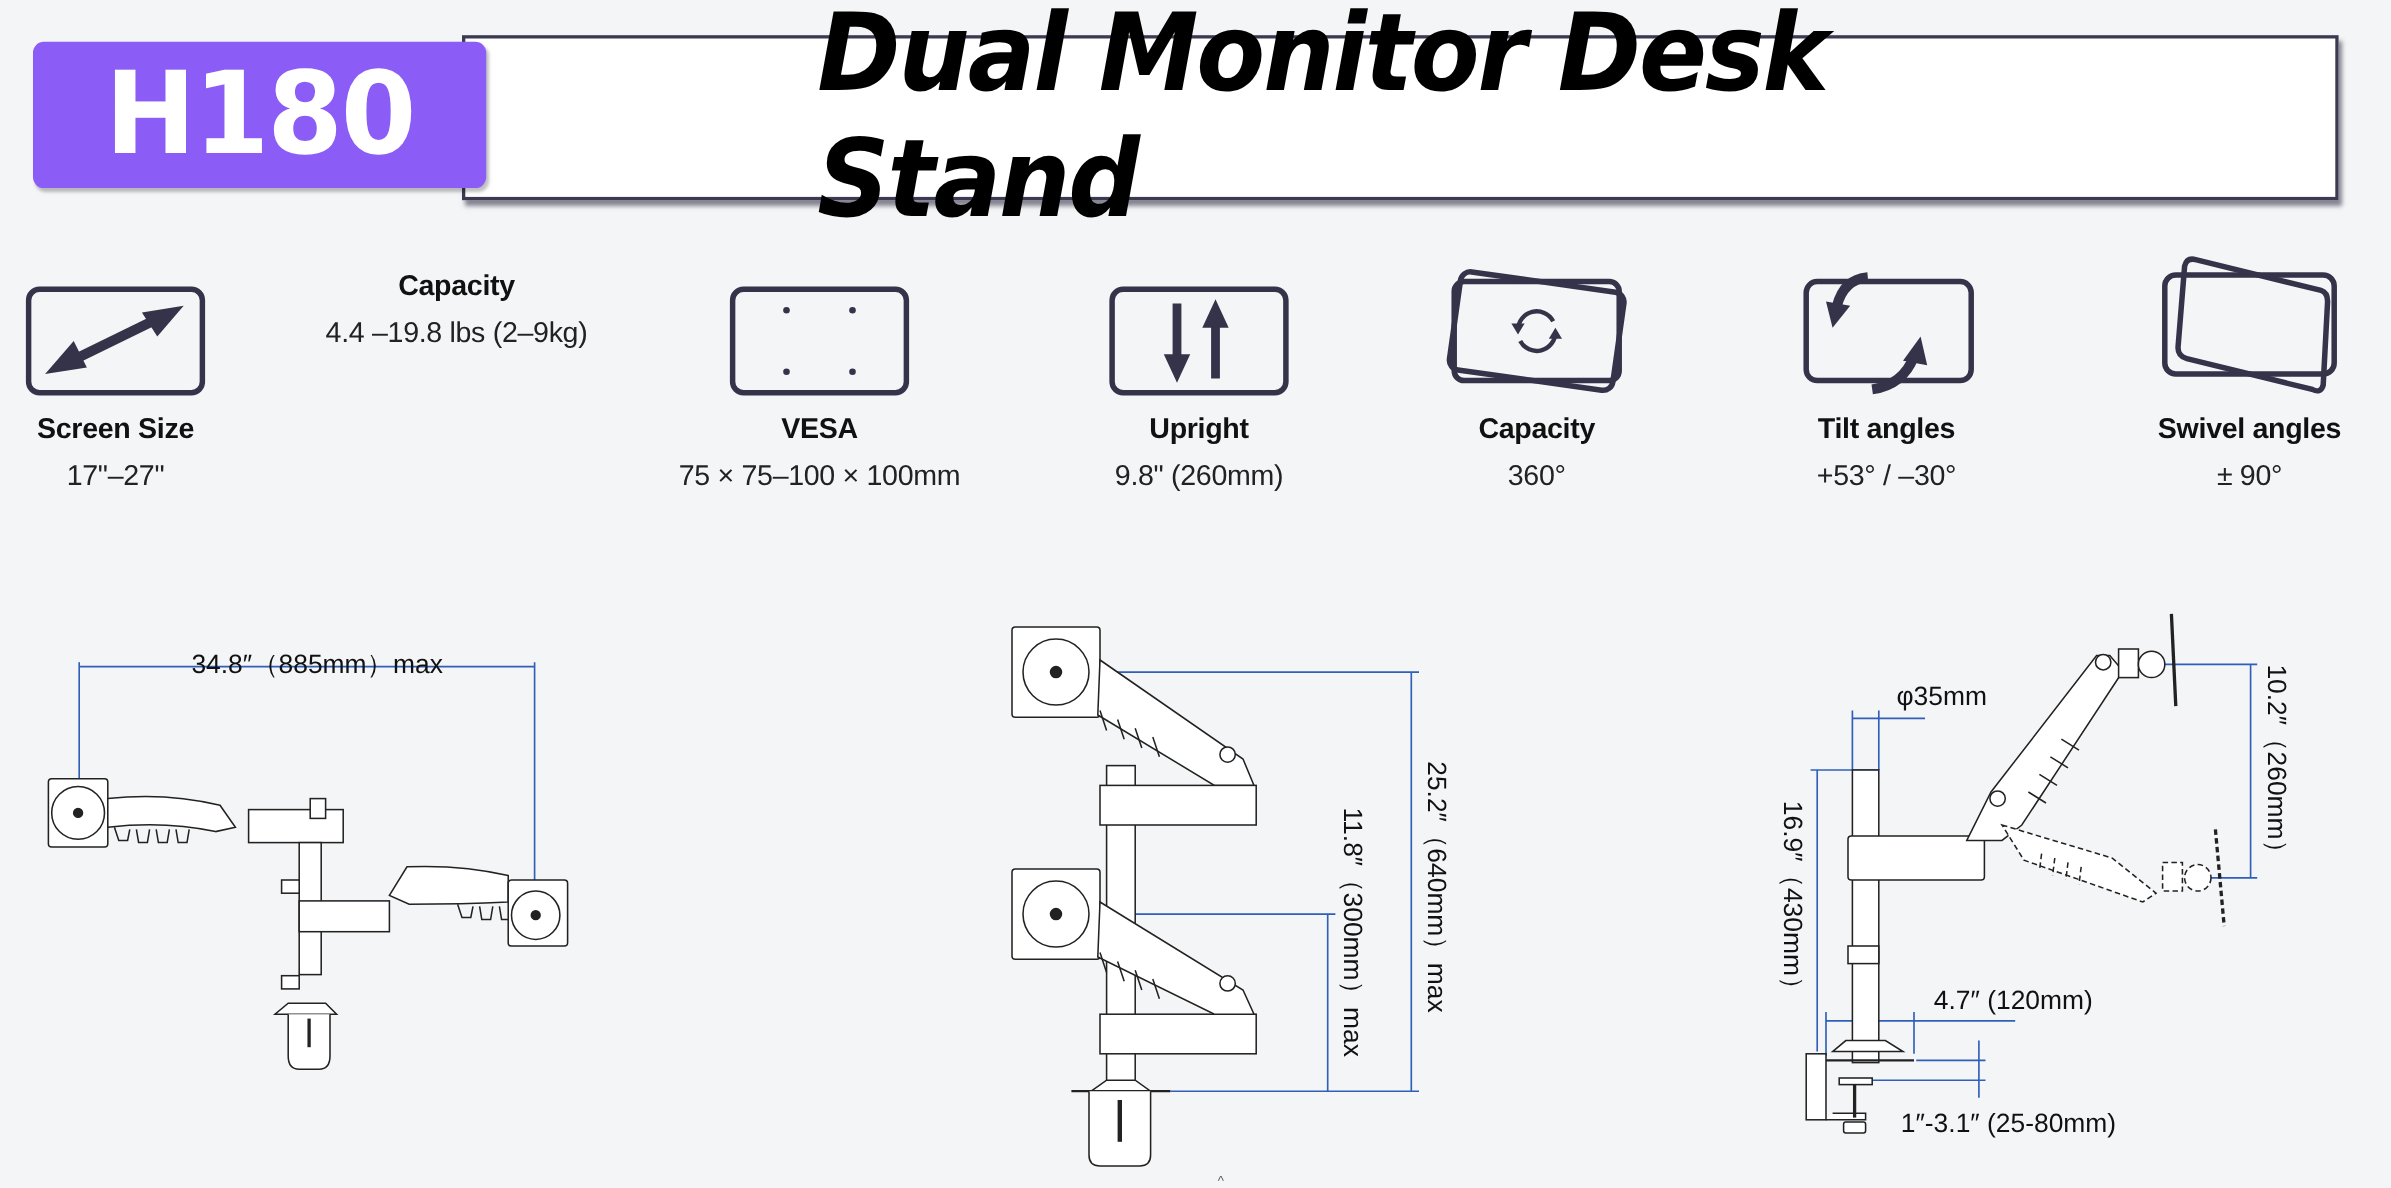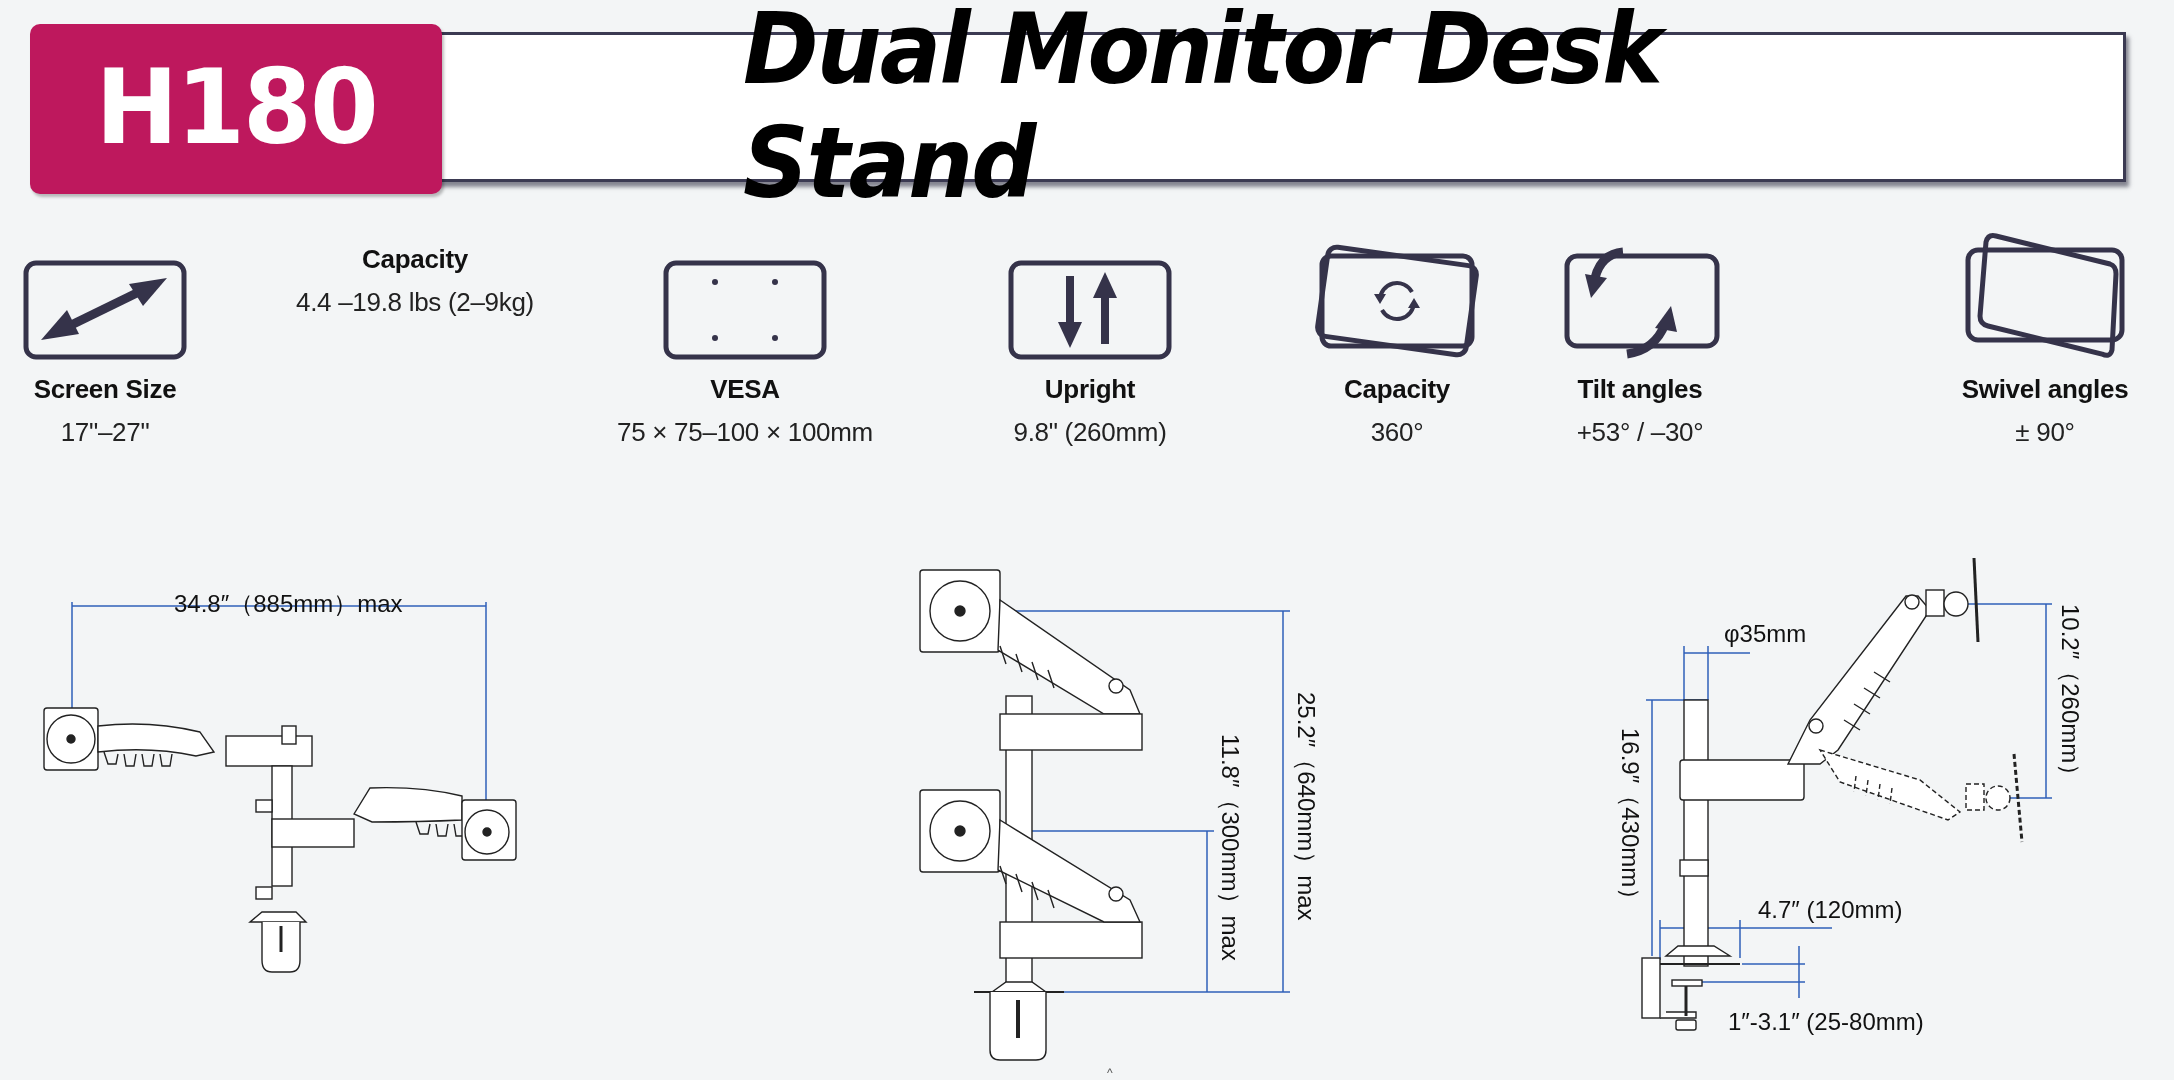--- a/index.html
+++ b/index.html
@@ -17,22 +17,22 @@
     box-sizing:border-box;
   }
   .title-text {
     position:absolute; left:700px; top:46px; width:1230px; height:120px;
     display:flex; align-items:center; justify-content:center;
     font-family:"DejaVu Sans", sans-serif; font-weight:bold; font-style:italic;
     font-size:98px; letter-spacing:-2px; color:#000;
     transform:scaleX(0.93);
   }
   .model-badge {
-    position:absolute; left:30px; top:24px; width:412px; height:170px;
-    background:#be185d; border-radius:10px;
+    position:absolute; left:30px; top:38px; width:412px; height:133px;
+    background:#8b5cf6; border-radius:10px;
     display:flex; align-items:center; justify-content:center;
     box-shadow:2px 3px 3px rgba(0,0,0,0.25);
   }
   .model-text {
     color:#fff; font-family:"DejaVu Sans", sans-serif; font-weight:bold;
     font-size:104px; letter-spacing:-2px; transform:scaleX(0.95);
     margin-top:-4px;
   }
   
   .feature { position:absolute; top:230px; width:260px; text-align:center; }
@@ -117,21 +117,21 @@
       <path d="M68,58 A17,17 0 0 1 100,50" fill="none" stroke="#35334a" stroke-width="4"></path>
       <path d="M102,60 A17,17 0 0 1 70,68" fill="none" stroke="#35334a" stroke-width="4"></path>
       <polygon points="62,52 74,52 68,62" fill="#35334a"></polygon>
       <polygon points="96,66 108,66 102,56" fill="#35334a"></polygon>
     </svg>
   </div>
   <div class="label">Capacity</div>
   <div class="value">360°</div>
 </div>
 
-<div class="feature" style="left:1510px;text-align:center;">
+<div class="feature" style="left:1585px;text-align:center;">
   <div class="icon-wrap">
     <svg width="170" height="118" viewBox="0 0 170 118">
       <rect x="12" y="14" width="150" height="90" rx="10" fill="none" stroke="#35334a" stroke-width="5"></rect>
       <path d="M68,10 Q46,12 40,36" fill="none" stroke="#35334a" stroke-width="9"></path>
       <polygon points="30,32 52,36 36,56" fill="#35334a"></polygon>
       <path d="M72,112 Q100,108 110,82" fill="none" stroke="#35334a" stroke-width="9"></path>
       <polygon points="100,86 122,90 116,64" fill="#35334a"></polygon>
     </svg>
   </div>
   <div class="label">Tilt angles</div>

